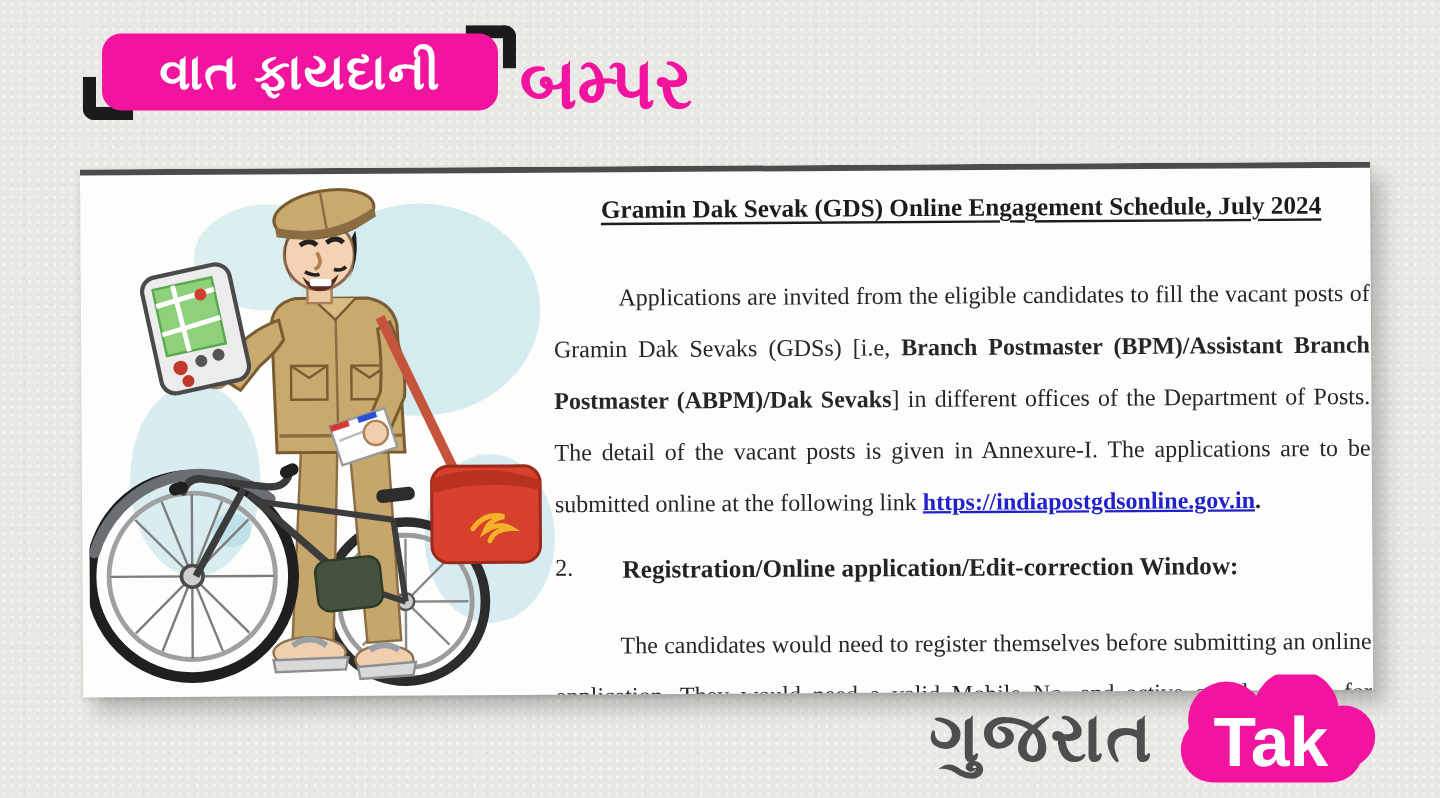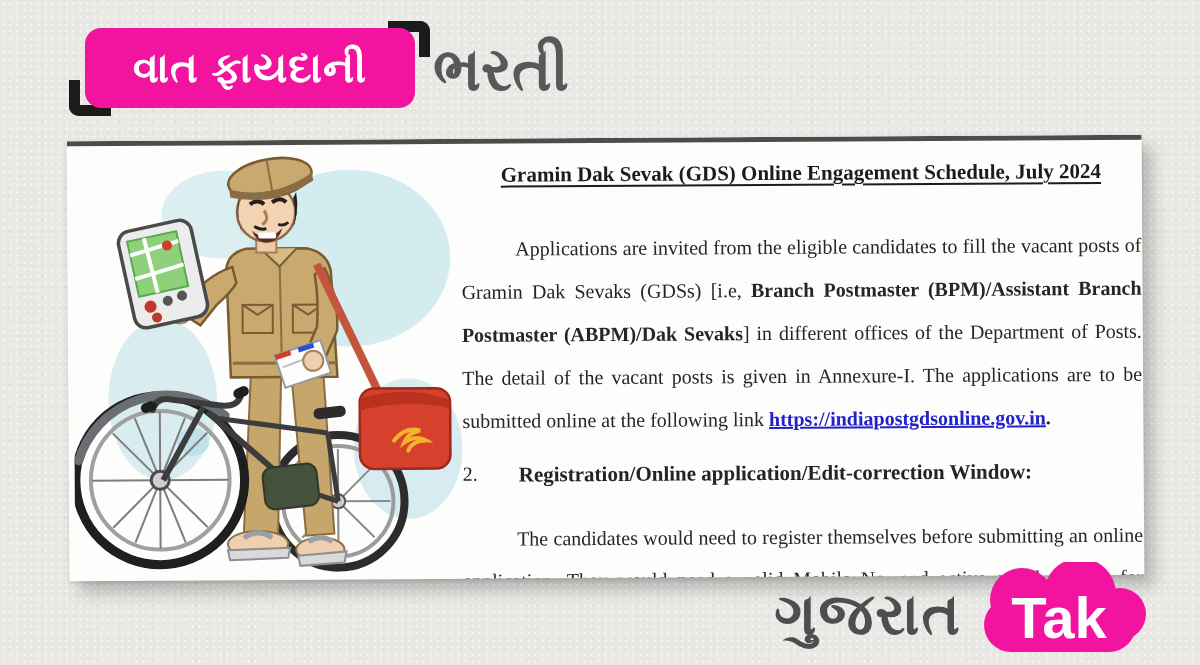--- a/index.html
+++ b/index.html
@@ -9,21 +9,21 @@
     font-family:"Liberation Sans", sans-serif;
     background-color:#e9e8e5;
     background-image:
       radial-gradient(rgba(255,255,255,.55) 1px, transparent 1.4px),
       radial-gradient(rgba(0,0,0,.035) 1px, transparent 1.4px);
     background-size:7px 7px, 11px 11px;
     background-position:0 0, 4px 6px;
   }
 
   
-  .badge-wrap { position:absolute; left:85px; top:28px; width:330px; height:80px; }
+  .badge-wrap { position:absolute; left:85px; top:28px; width:330px; height:64px; }
   .bracket { position:absolute; width:42px; height:36px; }
   .bracket-tr { top:-7px; right:-15px; border-top:11px solid #1b1b1b; border-right:11px solid #1b1b1b; border-top-right-radius:10px; }
   .bracket-bl { bottom:-8px; left:-16px; border-bottom:11px solid #1b1b1b; border-left:11px solid #1b1b1b; border-bottom-left-radius:10px; }
   .badge {
     position:absolute; inset:0; background:#f2149e; border-radius:16px;
     display:flex; align-items:center; justify-content:center;
     color:#ffffff; font-weight:bold; font-size:42px; letter-spacing:1px;
   }
   .headline {
     position:absolute; left:433px; top:20px; width:760px; height:100px;
@@ -73,21 +73,21 @@
 </head>
 <body>
 
 <div class="badge-wrap">
   <div class="bracket bracket-tr"></div>
   <div class="bracket bracket-bl"></div>
   <div class="badge">વાત ફાયદાની</div>
 </div>
 
 <div class="headline">
-  <span>ભરતી</span>
+  <span class="hl">બમ્પર</span>
 </div>
 
 <div class="card">
   <div class="scan-line"></div>
 
   <svg class="illustration" viewBox="0 0 392 424" aria-hidden="true">
 
     <g fill="#cfe9ee">
       <ellipse cx="275" cy="110" rx="100" ry="88" opacity="0.9"></ellipse>
       <ellipse cx="150" cy="66" rx="62" ry="44" opacity="0.75"></ellipse>

